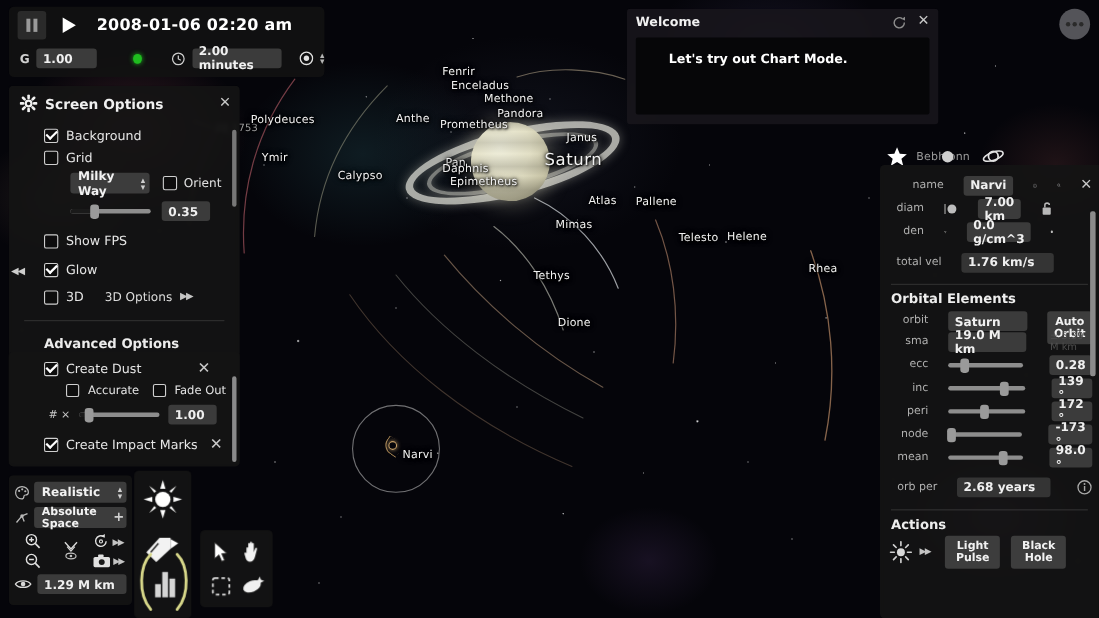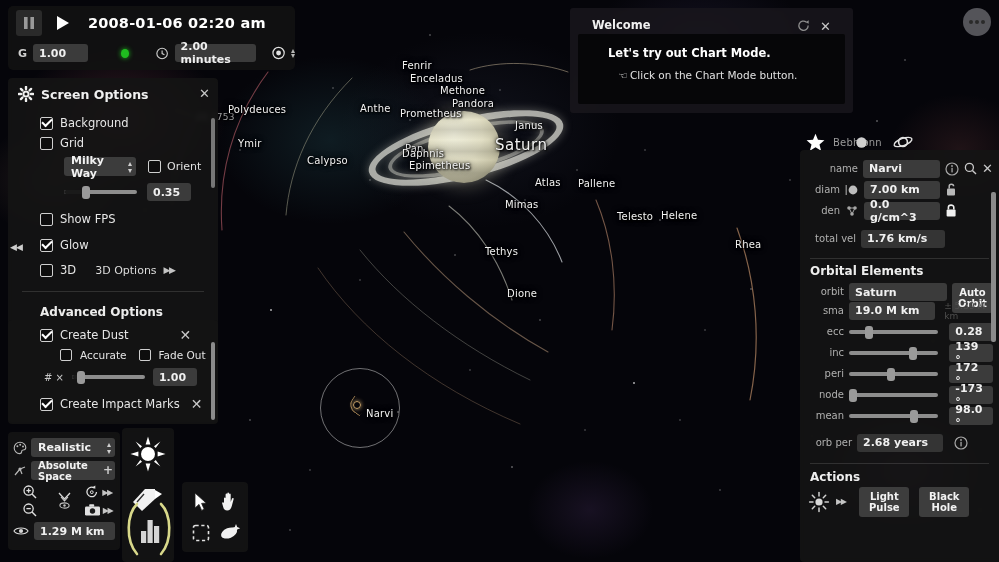--- a/index.html
+++ b/index.html
@@ -205,21 +205,21 @@
 
   
   #morebtn {
     position: absolute; right: 8px; top: 8px; width: 28px; height: 28px; border-radius: 50%;
     background: rgba(150,150,155,.55); display: flex; align-items: center; justify-content: center; gap: 2px;
   }
   #morebtn i { width: 4px; height: 4px; border-radius: 50%; background: #2a2a2a; display:block; }
 
   
   #welcome { left: 570px; top: 8px; width: 283px; height: 105px; background: rgba(24,22,28,.86); border-radius: 3px; }
-  #welcome .wtitle { display: flex; align-items: flex-end; height: 24px; padding: 0 22px; }
+  #welcome .wtitle { display: flex; align-items: center; height: 24px; padding: 0 8px; }
   #welcome .wtitle span.t { font-size: 11.5px; font-weight: bold; color: #f0f0f0; flex: 1; }
   #welcome .wbody {
     margin: 2px 8px 8px; background: #060608; border-radius: 2px; height: 70px; padding: 12px 30px;
   }
   #welcome .l1 { font-size: 11.5px; font-weight: bold; color: #fff; }
   #welcome .l2 { font-size: 10.5px; color: #e0e0e0; margin-top: 9px; padding-left: 10px; }
 
   
   #leftpanel { left: 8px; top: 78px; width: 210px; height: 344px; background: rgba(20,20,20,.90); border-radius: 4px; }
   #leftpanel .head { display: flex; align-items: center; gap: 7px; padding: 8px 8px 4px 10px; }
@@ -241,21 +241,21 @@
 
   #modepanel { left: 122px; top: 428px; width: 52px; height: 134px; background: rgba(20,20,20,.90); border-radius: 4px;
                display: flex; flex-direction: column; align-items: center; padding-top: 8px; gap: 14px; }
   #chartbtn { position: absolute; left: 118px; top: 498px; width: 62px; height: 62px; display: flex; align-items: center; justify-content: center; }
   #cursorpanel { left: 182px; top: 482px; width: 66px; height: 70px; background: rgba(20,20,20,.90); border-radius: 4px;
                  display: grid; grid-template-columns: 1fr 1fr; align-items: center; justify-items: center; padding: 4px; }
 
   
   #rightpanel { right: 0px; top: 150px; width: 199px; height: 412px; background: rgba(20,20,20,.90); border-radius: 4px 0 0 4px; }
   #typebar { position: absolute; right: 0px; top: 130px; width: 199px; height: 24px; display: flex; align-items: center; gap: 8px; padding-left: 6px; }
-  .rrow { display: flex; align-items: center; gap: 5px; padding: 0 6px 0 8px; height: 21px; }
+  .rrow { display: flex; align-items: center; gap: 18px; padding: 0 6px 0 8px; height: 21px; }
   .rlbl { width: 50px; text-align: right; font-size: 10px; color: #b0b0b0; flex: none; }
   .rfield { flex: 1; height: 18px; }
   .rp-scroll { position: absolute; right: 3px; top: 42px; width: 5px; height: 340px; }
   .rp-scroll .bar { position: absolute; left: 0; top: 0; width: 5px; height: 150px; background: #8b8b8b; border-radius: 2px; }
   .auto-orbit {
     width: 41px; height: 30px; background: #3d3d3d; border-radius: 3px; color: #f2f2f2;
     font-size: 10px; font-weight: bold; display: flex; flex-direction: column;
     align-items: center; justify-content: center; line-height: 11px; flex: none;
   }
   .act-btn {
@@ -390,23 +390,20 @@
     <div class="wtitle">
       <span class="t">Welcome</span>
       <svg width="13" height="13" viewBox="0 0 14 14" style="margin-right:10px">
         <path d="M12,7 A5,5 0 1 1 10,3.2" fill="none" stroke="#8d8d8d" stroke-width="1.4"></path>
         <polygon points="12.6,1.4 12.6,5 9.2,3.6" fill="#8d8d8d"></polygon>
       </svg>
       <span class="close-x">✕</span>
     </div>
     <div class="wbody">
       <div class="l1">Let's try out Chart Mode.</div>
-      <div class="l2">
-        <span style="display:inline-block;width:12px">☜</span><span>Click on the Chart Mode button.</span>
-      </div>
     </div>
   </div>
 
   <div class="panel" id="leftpanel">
     <div class="head">
       <svg width="16" height="16" viewBox="0 0 16 16">
         <circle cx="8" cy="8" r="2.6" fill="none" stroke="#f0f0f0" stroke-width="2"></circle>
         <g stroke="#f0f0f0" stroke-width="2.4" stroke-linecap="round">
           <line x1="8" y1="0.9" x2="8" y2="3"></line>
             <line x1="8" y1="13" x2="8" y2="15.1"></line>

